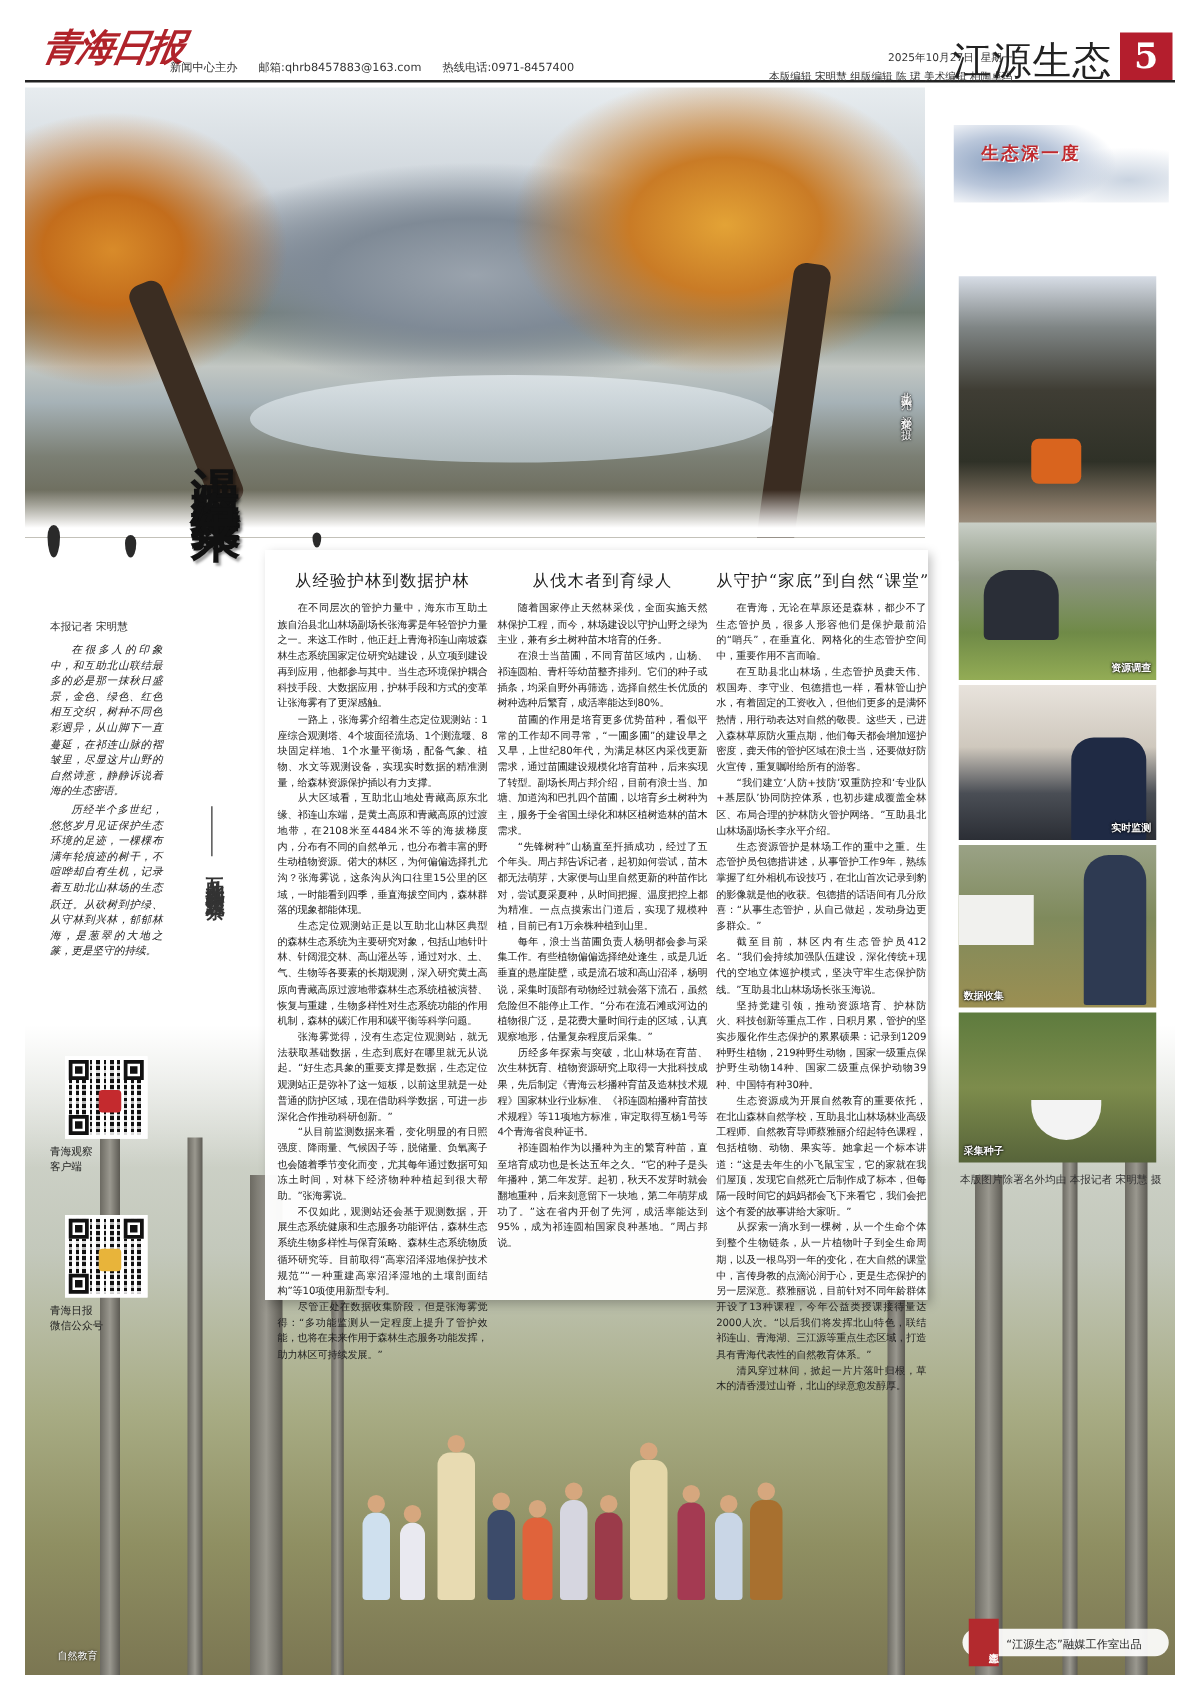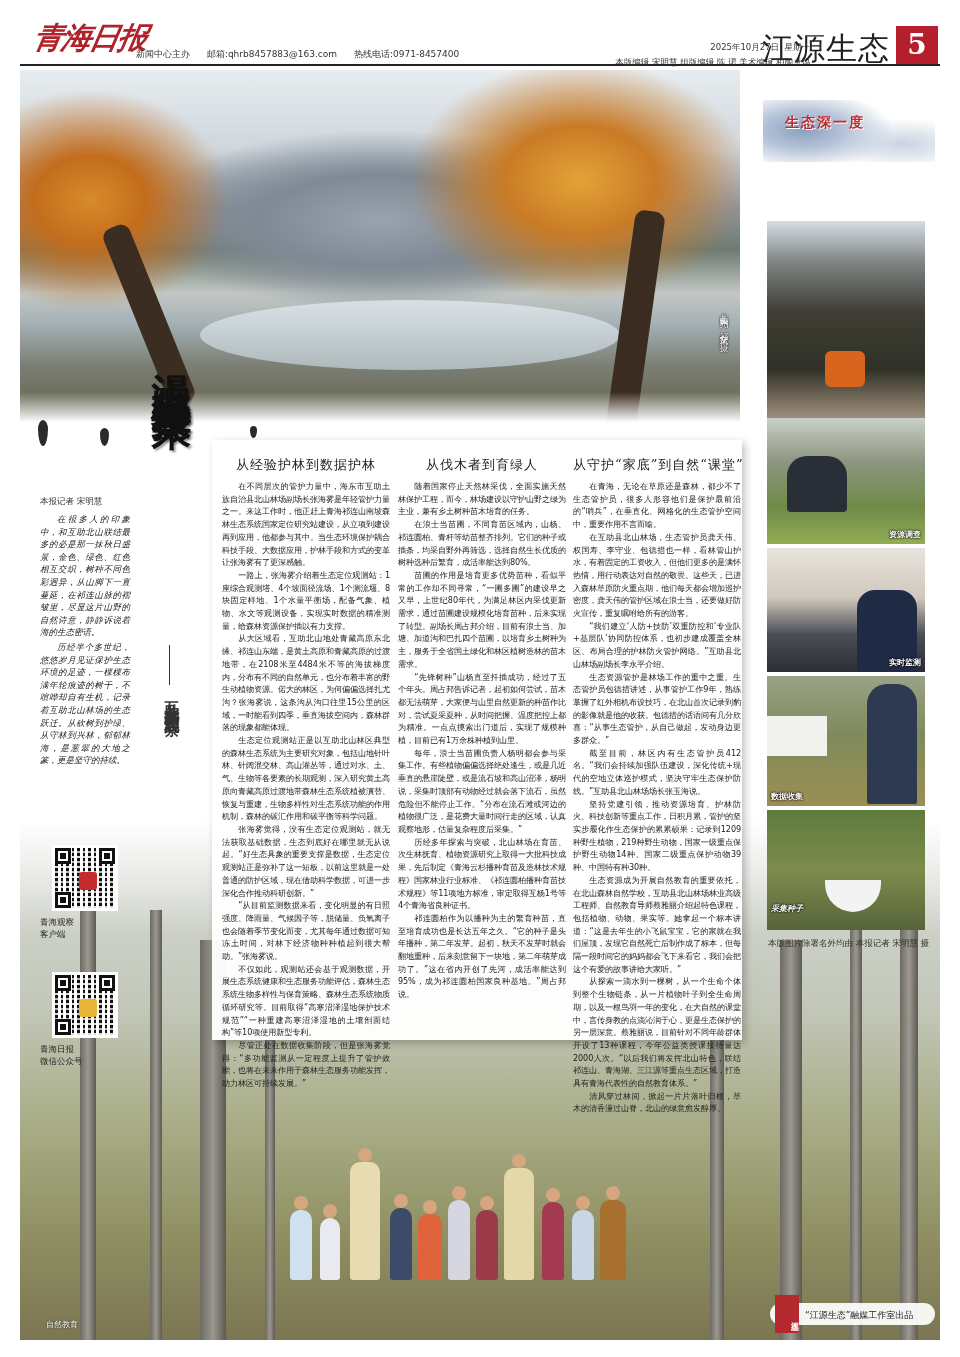--- a/index.html
+++ b/index.html
@@ -222,19 +222,19 @@
   <div style="position:absolute;left:90px;top:42px;width:60px;height:82px;background:#1f2a44;border-radius:18px 18px 2px 2px;"></div>
   <div class="cap" style="right:4px;bottom:4px;">实时监测</div>
 </div>
 <div class="side-photo" style="top:676px;height:130px;background:linear-gradient(180deg,#9aa286 0%,#7f8a5c 45%,#9b8f52 100%);">
   <div style="position:absolute;left:0;top:40px;width:60px;height:40px;background:#f1f1ee;"></div>
   <div style="position:absolute;left:100px;top:8px;width:50px;height:120px;background:#2e3a52;border-radius:20px 20px 2px 2px;"></div>
   <div class="cap" style="left:4px;bottom:4px;">数据收集</div>
 </div>
 <div class="side-photo" style="top:810px;height:120px;background:linear-gradient(180deg,#5e7b3e 0%,#7d8c4c 50%,#57643a 100%);">
   <div style="position:absolute;left:58px;top:70px;width:56px;height:32px;background:#f3f3f3;border-radius:0 0 28px 28px;"></div>
-  <div class="cap" style="left:4px;bottom:16px;font-style:italic;">采集种子</div>
+  <div class="cap" style="left:4px;bottom:4px;">采集种子</div>
 </div>
 <div class="photo-credit">本版图片除署名外均由 本报记者 宋明慧 摄</div>
 
 <div class="footer-pill"></div>
 <div class="footer-seal">江源生态</div>
 <div class="footer-text">“江源生态”融媒工作室出品</div>
 
 </body></html>

